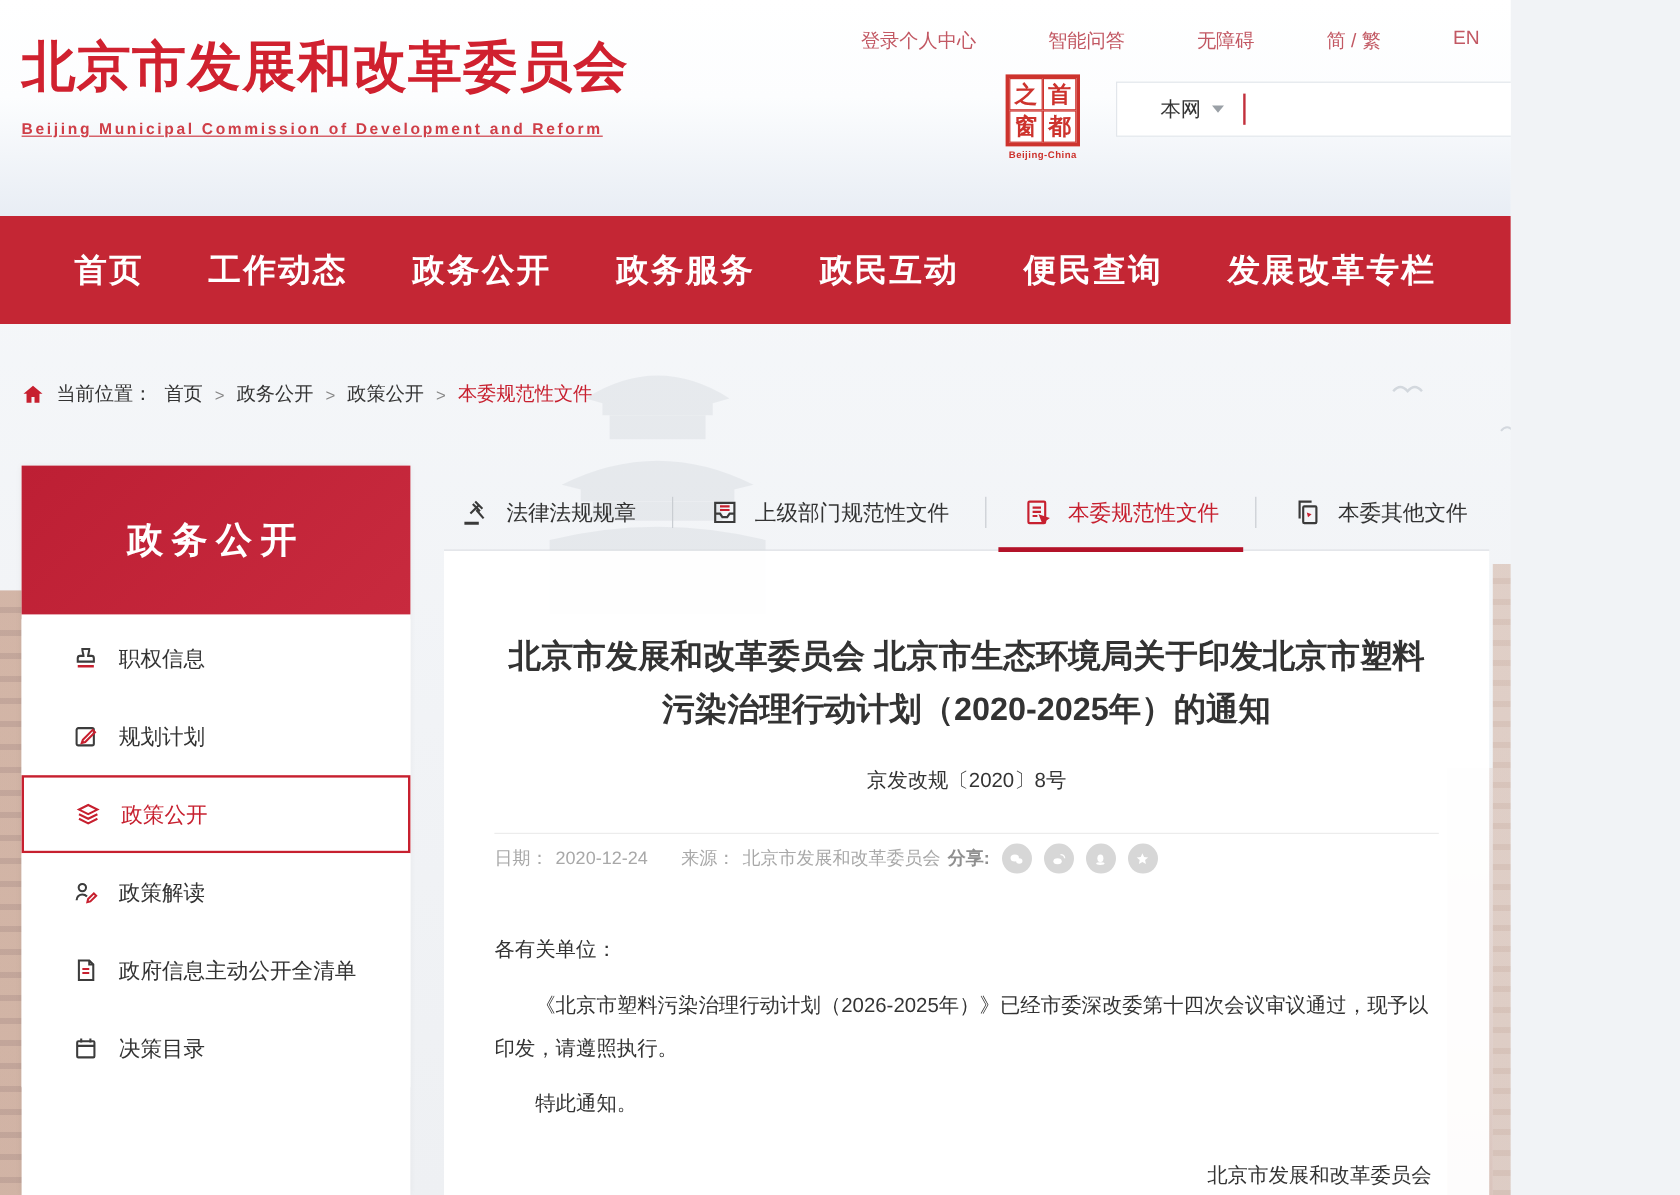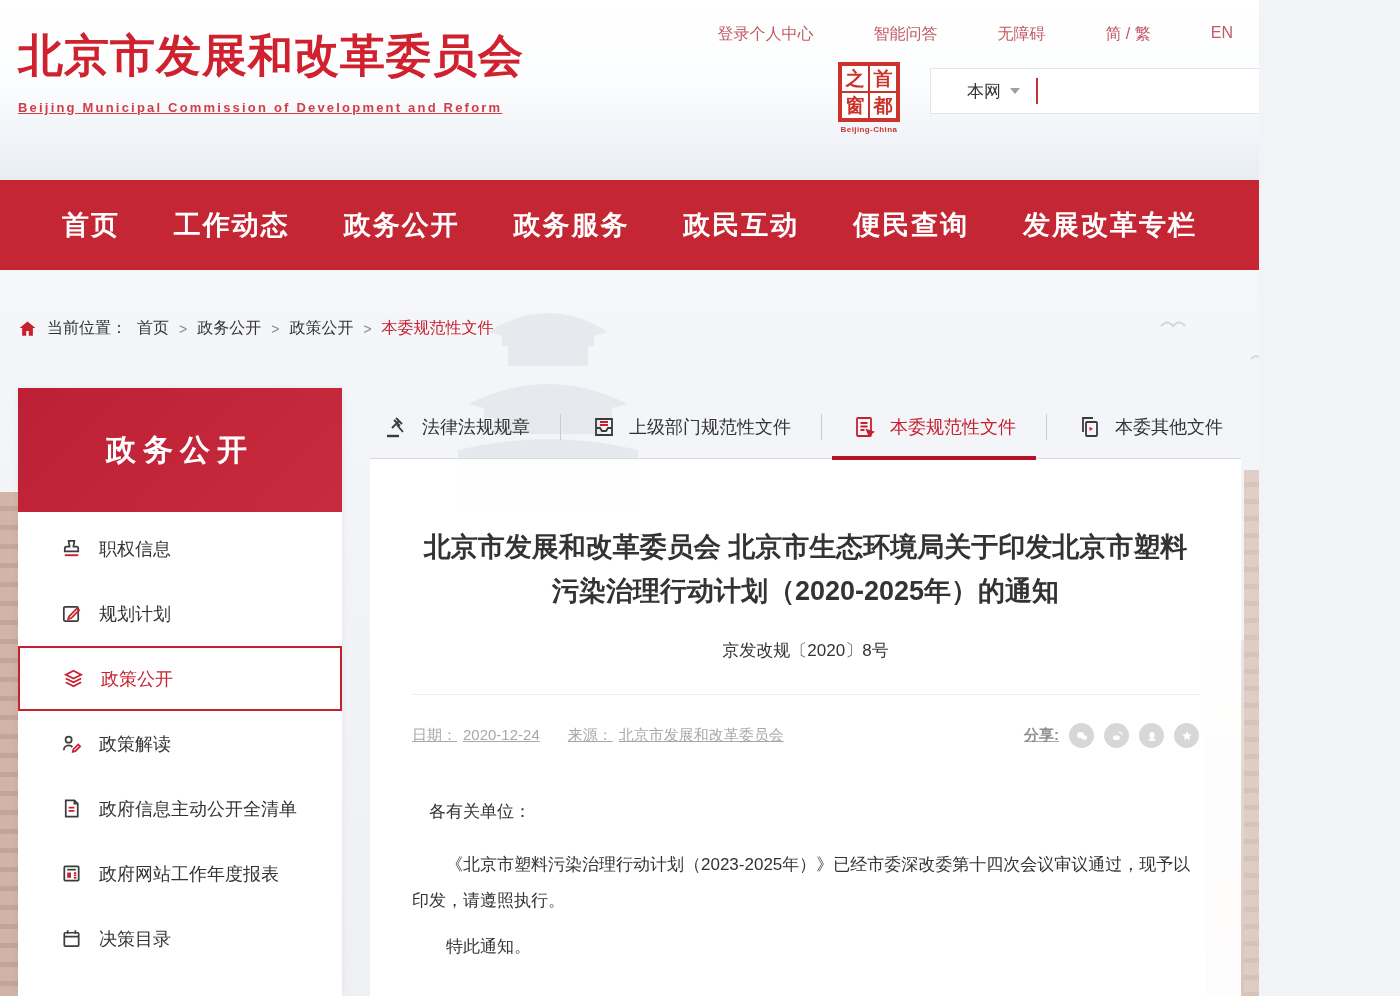--- a/index.html
+++ b/index.html
@@ -65,29 +65,29 @@
   .tab:first-child{padding-left:14px;}
   .tab svg{width:26px;height:26px;flex:none;}
   .tab.active{color:#c7202f;}
   .tab.active::after{content:"";position:absolute;left:10px;right:10px;bottom:-2px;height:4px;background:#b31329;}
   .tab-sep{width:1px;height:26px;background:#c9cdd2;flex:none;}
 
   .content{flex:1;background:rgba(255,255,255,.95);padding:66px 42px 0;box-sizing:border-box;}
   .article-title{max-width:950px;margin:0 auto;text-align:center;font-size:27px;font-weight:600;color:#333;line-height:44px;}
   .doc-number{text-align:center;font-size:17px;color:#333;margin-top:26px;}
   .meta-divider{border-top:1px solid #ececec;margin-top:32px;}
-  .meta-row{margin-top:28px;display:flex;justify-content:space-between;align-items:center;font-size:15px;color:#a8a8a8;text-decoration:underline;}
+  .meta-row{margin-top:8px;display:flex;align-items:center;font-size:15px;color:#a8a8a8;}
   .meta-left span{margin-right:6px;}
   .meta-left .gap{margin-left:22px;}
   .share{display:flex;align-items:center;gap:10px;}
   .share-label{color:#8f8f8f;font-weight:700;}
   .share-circle{width:25px;height:25px;border-radius:50%;background:#d7d7d7;display:flex;align-items:center;justify-content:center;cursor:pointer;}
   .share-circle svg{width:14px;height:14px;}
   .article-body{margin-top:46px;font-size:17px;color:#333;line-height:36px;}
-  .greeting{margin:17px;}
+  .greeting{margin:0;}
   .para{text-indent:2em;margin:10px 0 0;}
   .signature{text-align:right;margin-top:24px;padding-right:6px;}
 </style>
 </head>
 <body>
 
 <div class="page">
 
   <div class="strip-left"></div>
   <div class="strip-right" style="background:repeating-linear-gradient(180deg,#c9a18c 0 12px,#b98a72 12px 17px);opacity:.45;"></div>
@@ -220,29 +220,20 @@
 
       <div class="side-item">
         <svg viewBox="0 0 24 24" fill="none" stroke="currentColor" stroke-width="1.8">
           <path d="M6 3.5h9l3.5 3.5v13.5H6z"></path>
             <path d="M15 3.5V7h3.5"></path>
             <path d="M9 11h6M9 14.5h6" stroke="#c7202f"></path>
         </svg>
         <span>政府信息主动公开全清单</span>
       </div>
 
-      <div class="side-item">
-        <svg viewBox="0 0 24 24" fill="none" stroke="currentColor" stroke-width="1.8">
-          <rect x="4.5" y="4.5" width="15" height="15" rx="1"></rect>
-            <path d="M7.5 8h9"></path>
-            <rect x="7.5" y="11" width="4" height="5.5" fill="#c7202f" stroke="none"></rect>
-            <path d="M14.5 11.5h2.5M14.5 14h2.5M14.5 16.5h2.5" stroke="#c7202f"></path>
-        </svg>
-        <span>政府网站工作年度报表</span>
-      </div>
 
       <div class="side-item">
         <svg viewBox="0 0 24 24" fill="none" stroke="currentColor" stroke-width="1.8">
           <rect x="4.5" y="6" width="15" height="14" rx="1"></rect>
             <path d="M8 3.5V7M16 3.5V7M4.5 10h15"></path>
         </svg>
         <span>决策目录</span>
       </div>
 
     </div>
@@ -320,20 +311,20 @@
           <div class="share-circle">
             <svg viewBox="0 0 20 20">
                 <path d="M10 3l2 4.4 4.8.5-3.6 3.2 1 4.7L10 13.4l-4.2 2.4 1-4.7L3.2 7.9 8 7.4z" fill="#fff"></path>
               </svg>
           </div>
         </div>
       </div>
 
       <div class="article-body">
         <p class="greeting">各有关单位：</p>
-        <p class="para">《北京市塑料污染治理行动计划（2023-2025年）》已经市委深改委第十四次会议审议通过，现予以印发，请遵照执行。</p>
+        <p class="para">《北京市塑料污染治理行动计划（2026-2025年）》已经市委深改委第十四次会议审议通过，现予以印发，请遵照执行。</p>
         <p class="para">特此通知。</p>
         <p class="signature">北京市发展和改革委员会</p>
       </div>
     </div>
   </div>
 
 </div>
 
 </body></html>

